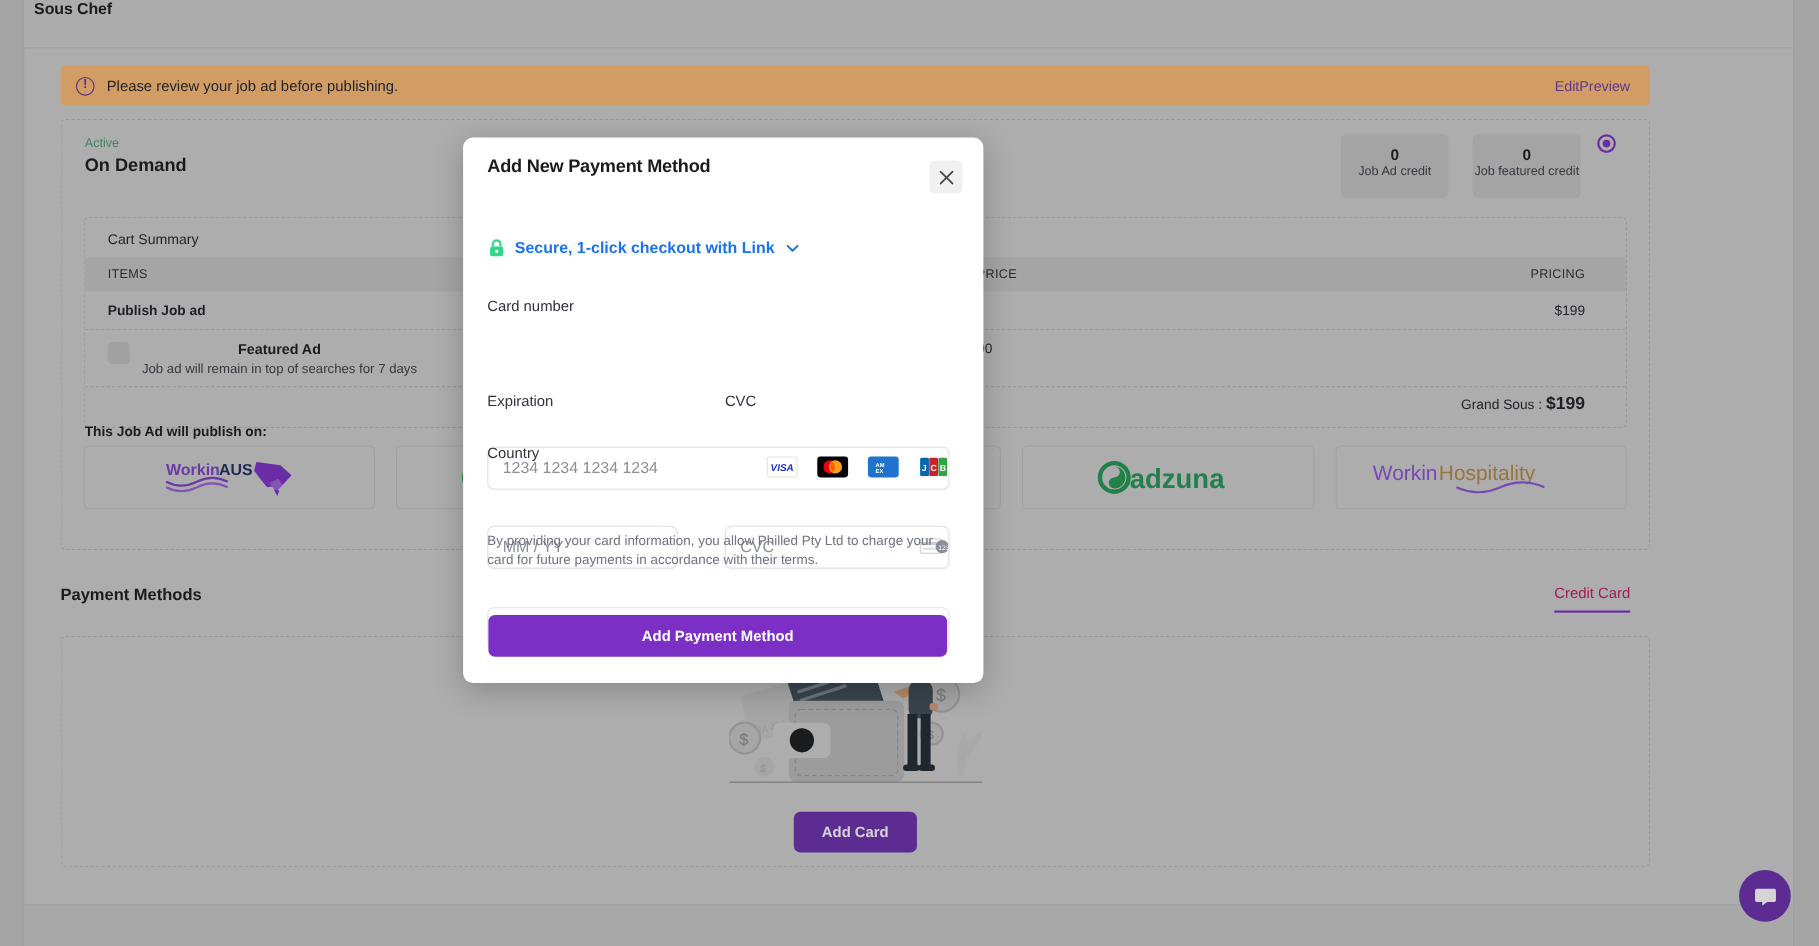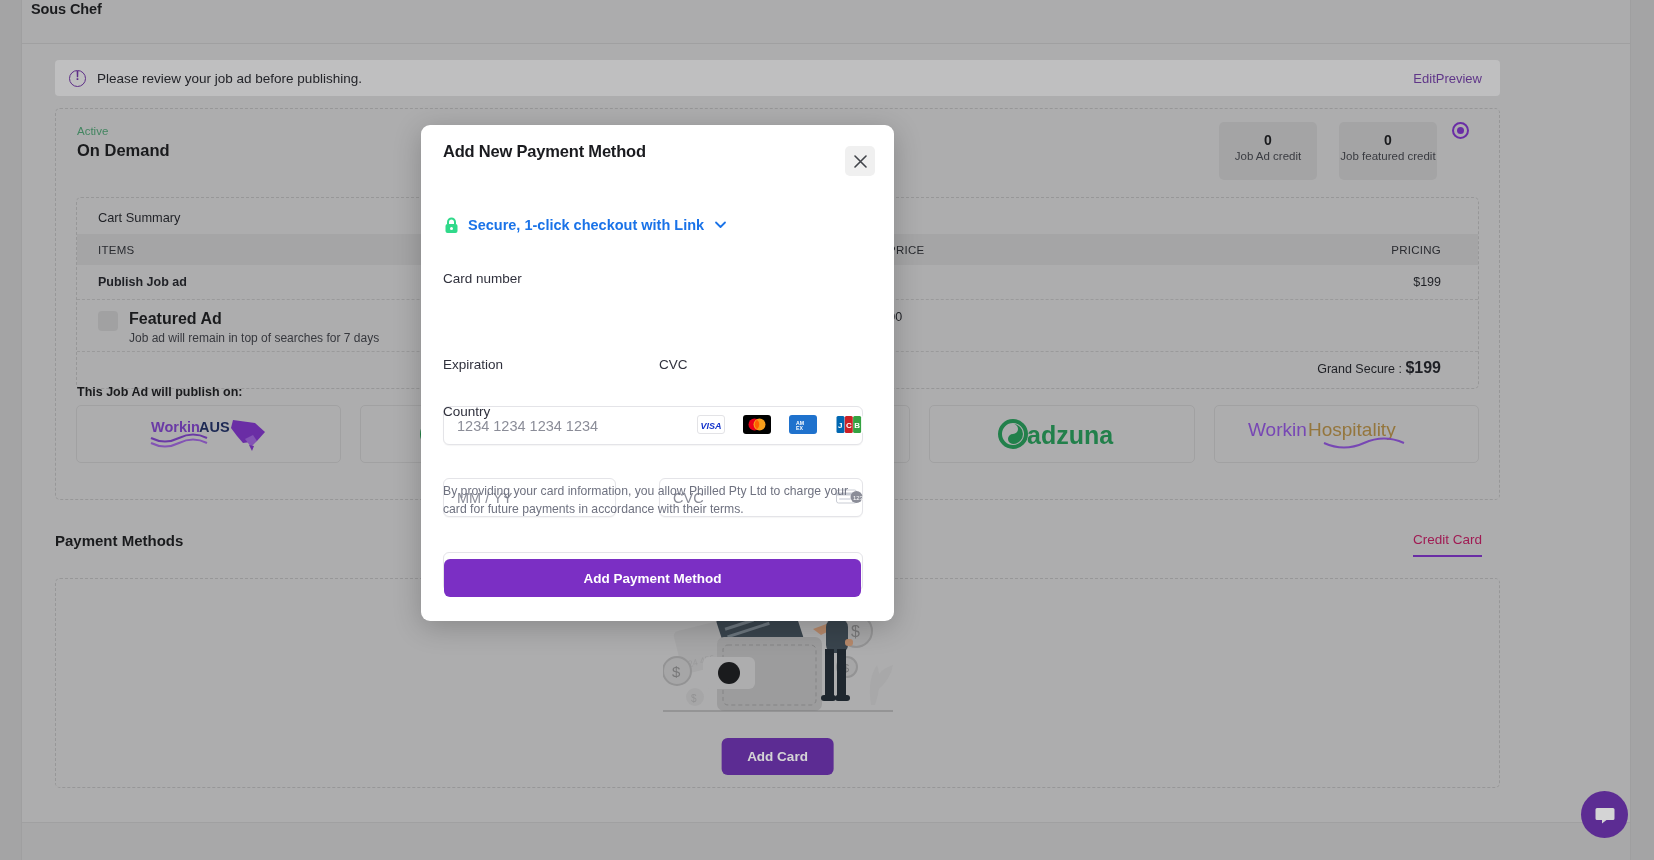--- a/index.html
+++ b/index.html
@@ -50,21 +50,21 @@
     font-weight: bold;
     color: #17181a;
     letter-spacing: -0.1px;
   }
 
   
   .banner {
     position: absolute;
     left: 55px; top: 60px;
     width: 1445px; height: 36px;
-    background: #e5e5e5;
+    background: #fdba74;
     border-radius: 4px;
     display: flex;
     align-items: center;
     padding: 0 14px;
   }
   .banner-icon {
     width: 17px; height: 17px;
     border: 1.6px solid #6b2f9e;
     border-radius: 50%;
     position: relative;
@@ -194,21 +194,21 @@
   .cart-row.tall { min-height: 52px; }
   .row-strong { font-weight: bold; }
   .featured-wrap { display: flex; gap: 11px; align-items: flex-start; }
   .chk {
     width: 20px; height: 20px;
     background: #c0c0c0;
     border-radius: 4px;
     flex: 0 0 auto;
     margin-top: 1px;
   }
-  .feat-title { font-weight: bold; font-size: 16px; color: #17181a; }
+  .feat-title { font-weight: bold; font-size: 13px; color: #17181a; text-align: center; }
   .feat-sub { font-size: 12px; color: #3a3c42; margin-top: 3px; }
   .grand-total {
     position: absolute;
     right: 37px; bottom: 11px;
     font-size: 12.5px;
     color: #1d1f24;
   }
   .grand-total b { font-size: 16px; }
 
   
@@ -335,20 +335,21 @@
     line-height: 1;
     display: flex;
     align-items: center;
     justify-content: center;
   }
 
   .link-row {
     position: absolute;
     left: 23px; top: 92px;
     display: flex;
+    align-items: center;
     gap: 9px;
     cursor: pointer;
   }
   .lock-icon {
     width: 15px; height: 17px;
     position: relative;
   }
   .link-text {
     font-size: 14.5px;
     font-weight: bold;
@@ -505,21 +506,21 @@
               <div class="feat-title">Featured Ad</div>
               <div class="feat-sub">Job ad will remain in top of searches for 7 days</div>
             </div>
           </div>
         </div>
         <div class="col-unit">$100.00</div>
         <div class="col-price"></div>
       </div>
 
       <div class="grand-total">
-        <span>Grand Secure :</span>
+        <span>Grand Sous :</span>
         <b>$199</b>
       </div>
     </div>
 
     <div class="publish-label">This Job Ad will publish on:</div>
     <div class="logo-row">
 
       <div class="logo-box">
         <svg width="120" height="38" viewBox="0 0 120 38">
           <text x="2" y="17" font-family="Liberation Sans, sans-serif" font-size="14.5" font-weight="bold" fill="#7b3fc4">Workin</text>

